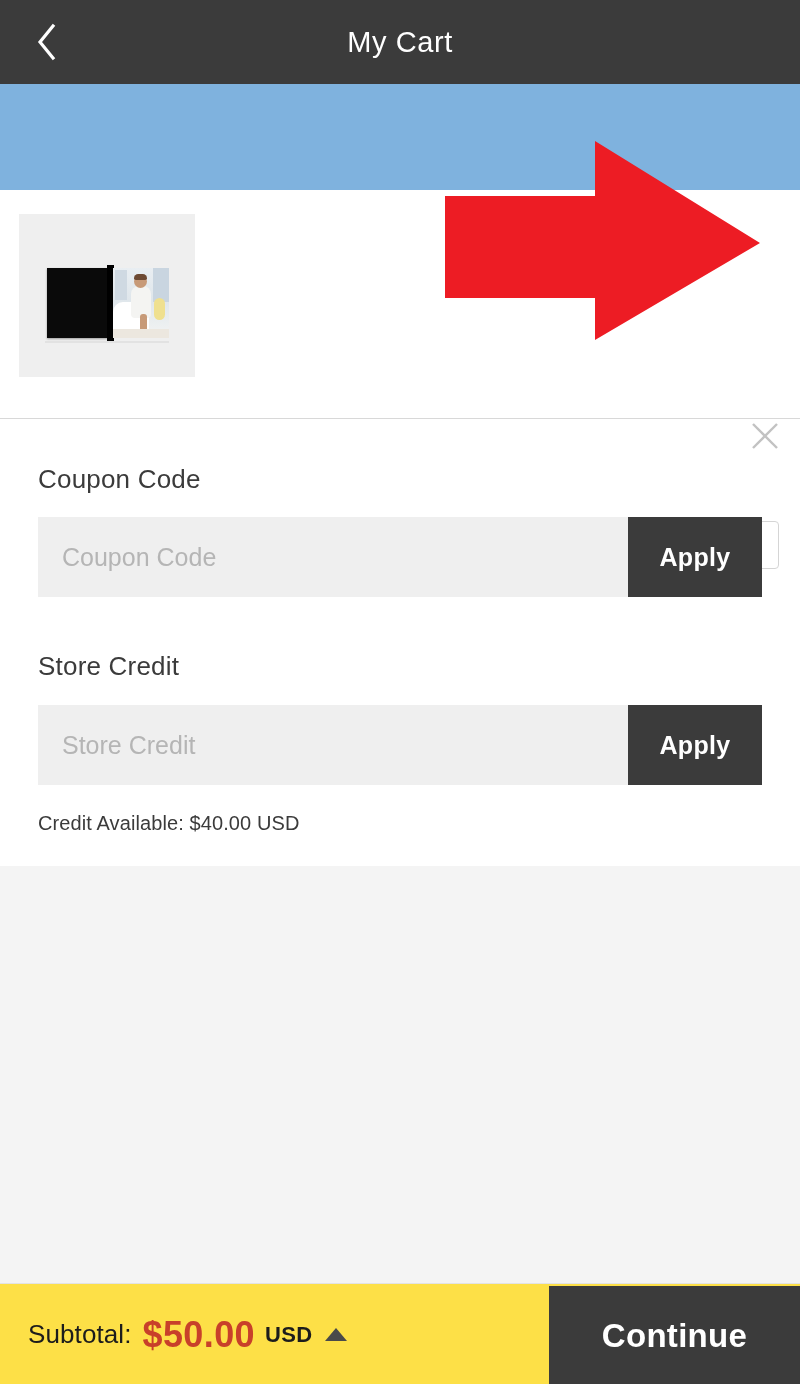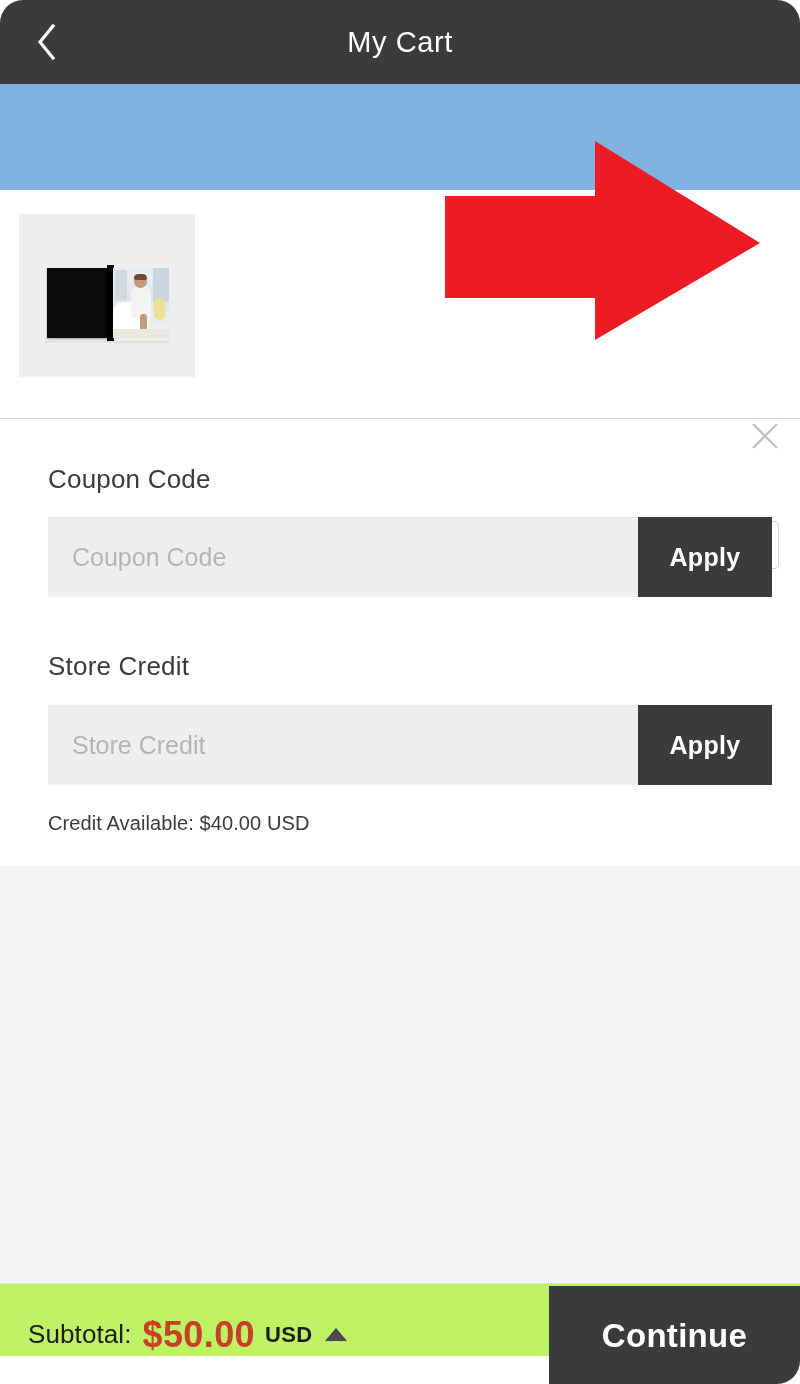--- a/index.html
+++ b/index.html
@@ -11,21 +11,20 @@
     font-family: "Liberation Sans", sans-serif;
     -webkit-font-smoothing: antialiased;
   }
 
   #app {
     position: relative;
     width: 800px;
     height: 1384px;
     overflow: hidden;
     background: #ffffff;
-    border-radius: 23px;
   }
 
   
   .header {
     position: absolute;
     left: 0; top: 0;
     width: 800px; height: 84px;
     background: #3b3b3b;
   }
   .back-btn {
@@ -215,21 +214,20 @@
     color: #1c1c1c;
     line-height: 46px;
   }
 
   
   .forms {
     position: absolute;
     left: 0; top: 420px;
     width: 689px; height: 446px;
     background: #ffffff;
-    margin-left: 10px;
   }
   .field-label {
     position: absolute;
     left: 38px;
     font-size: 26px;
     color: #3b3b3b;
     letter-spacing: 0.2px;
   }
   .lbl-coupon { top: 44px; }
   .lbl-credit { top: 231px; }
@@ -280,22 +278,22 @@
     position: absolute;
     left: 0; top: 866px;
     width: 800px; height: 417px;
     background: #f4f4f4;
   }
 
   
   .bottombar {
     position: absolute;
     left: 0; top: 1283px;
-    width: 800px; height: 73px;
-    background: #bef264;
+    width: 800px; height: 101px;
+    background: #fde047;
     border-top: 1px solid #e3e3e3;
   }
   .subtotal {
     position: absolute;
     left: 28px; top: 0;
     height: 101px;
     display: flex;
     align-items: center;
     gap: 0;
   }

